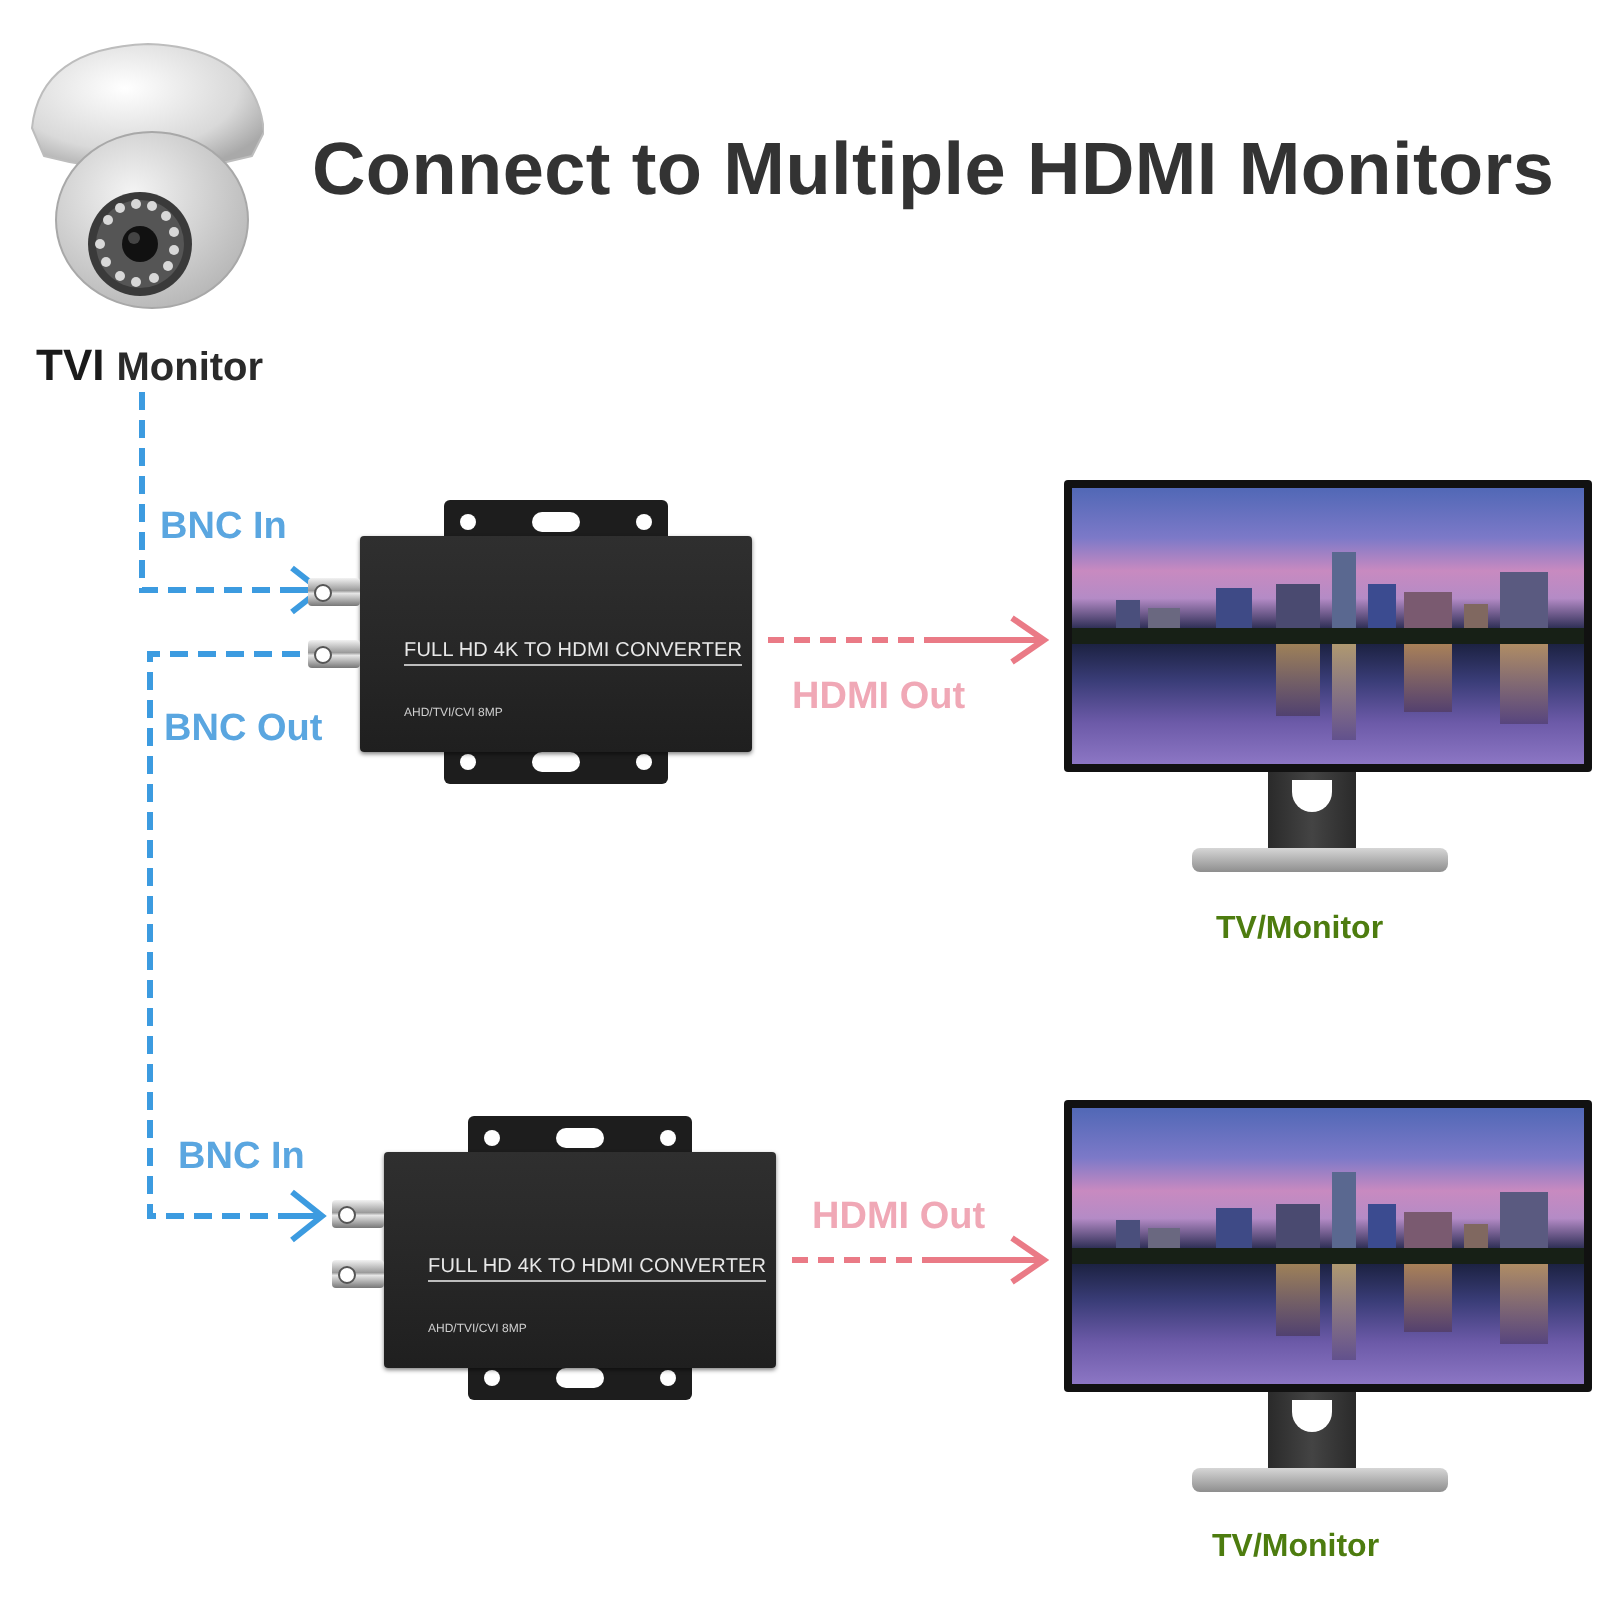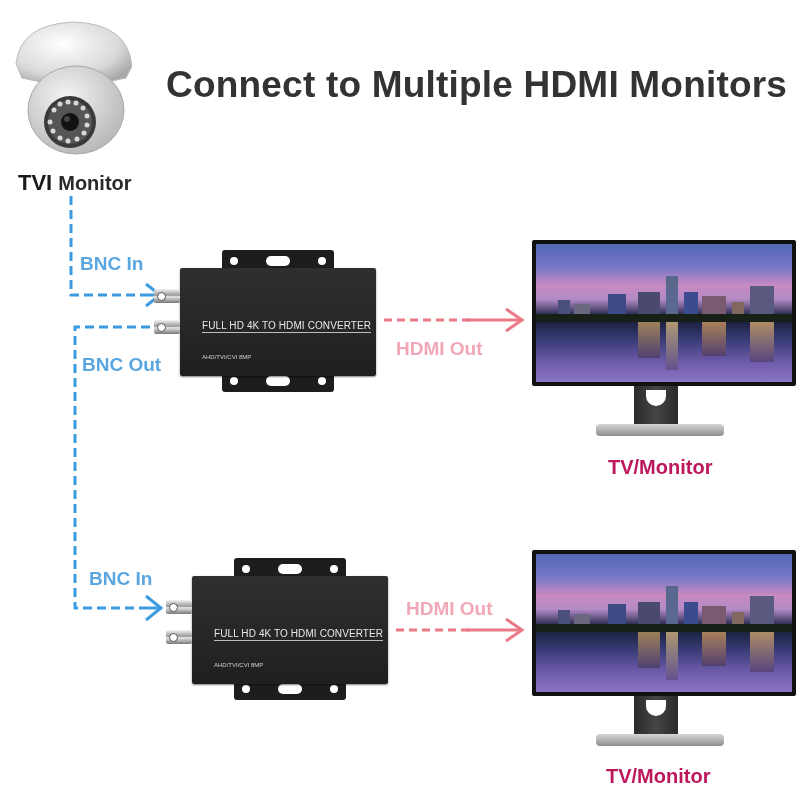--- a/index.html
+++ b/index.html
@@ -1,24 +1,24 @@
 <!DOCTYPE html>
 <html><head>
 <meta charset="utf-8">
 <style>
   html, body { margin:0; padding:0; }
   body { width:800px; height:800px; background:#ffffff; position:relative; overflow:hidden;
          font-family:"Liberation Sans", sans-serif; }
   .abs { position:absolute; }
-  .title { left:166px; top:64px; font-size:37px; font-weight:bold; color:#333333; letter-spacing:0.2px; white-space:nowrap; }
+  .title { left:156px; top:64px; font-size:37px; font-weight:bold; color:#333333; letter-spacing:0.2px; white-space:nowrap; }
   .cam-label { left:18px; top:170px; font-size:20px; font-weight:bold; color:#2a2a2a; white-space:nowrap; }
   .cam-label .tvi { font-size:22px; margin-right:6px; color:#1a1a1a; }
   .blue-label { font-size:19px; font-weight:bold; color:#5aa6e0; white-space:nowrap; }
   .pink-label { font-size:19px; font-weight:bold; color:#f0a8b6; white-space:nowrap; }
-  .mon-label { font-size:20px; font-weight:bold; color:#be185d; white-space:nowrap; }
+  .mon-label { font-size:16px; font-weight:bold; color:#4d7c0f; white-space:nowrap; }
   svg { position:absolute; left:0; top:0; }
 
   
   .conv { position:absolute; width:196px; height:142px; }
   .conv .flange { position:absolute; left:42px; width:112px; height:22px; background:#1d1d1d; border-radius:3px; }
   .conv .flange.top { top:0; }
   .conv .flange.bot { bottom:0; }
   .conv .flange .hole { position:absolute; top:7px; width:8px; height:8px; border-radius:50%; background:#fff; }
   .conv .flange .slot { position:absolute; top:6px; left:44px; width:24px; height:10px; border-radius:5px; background:#fff; }
   .conv .body { position:absolute; left:0; top:18px; width:196px; height:108px;

